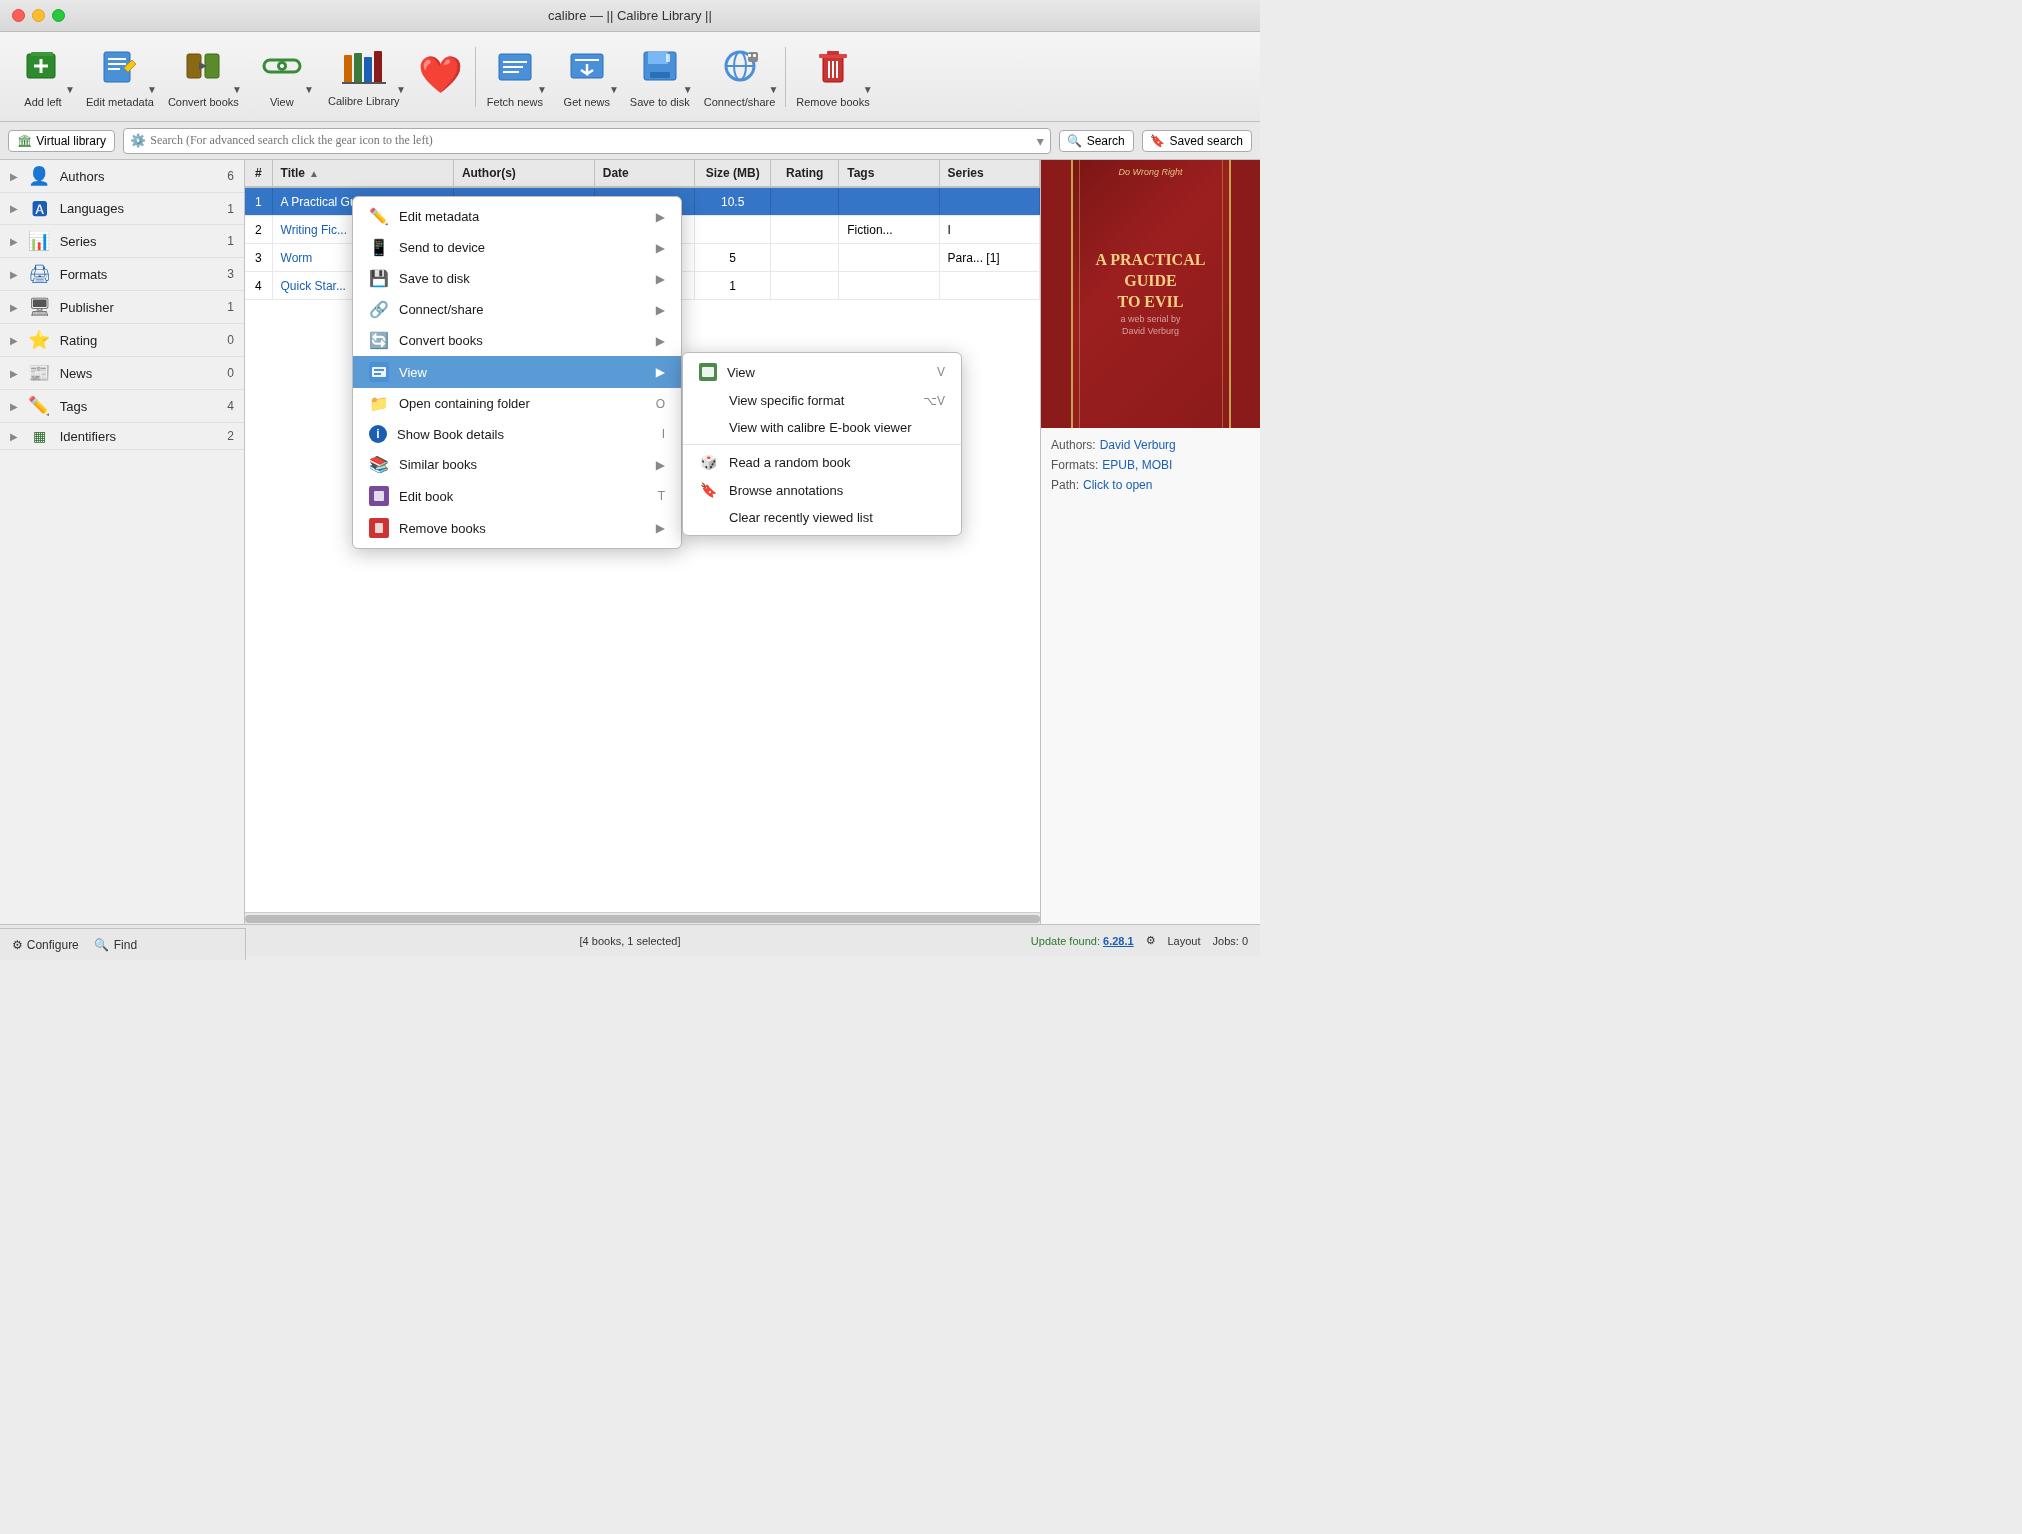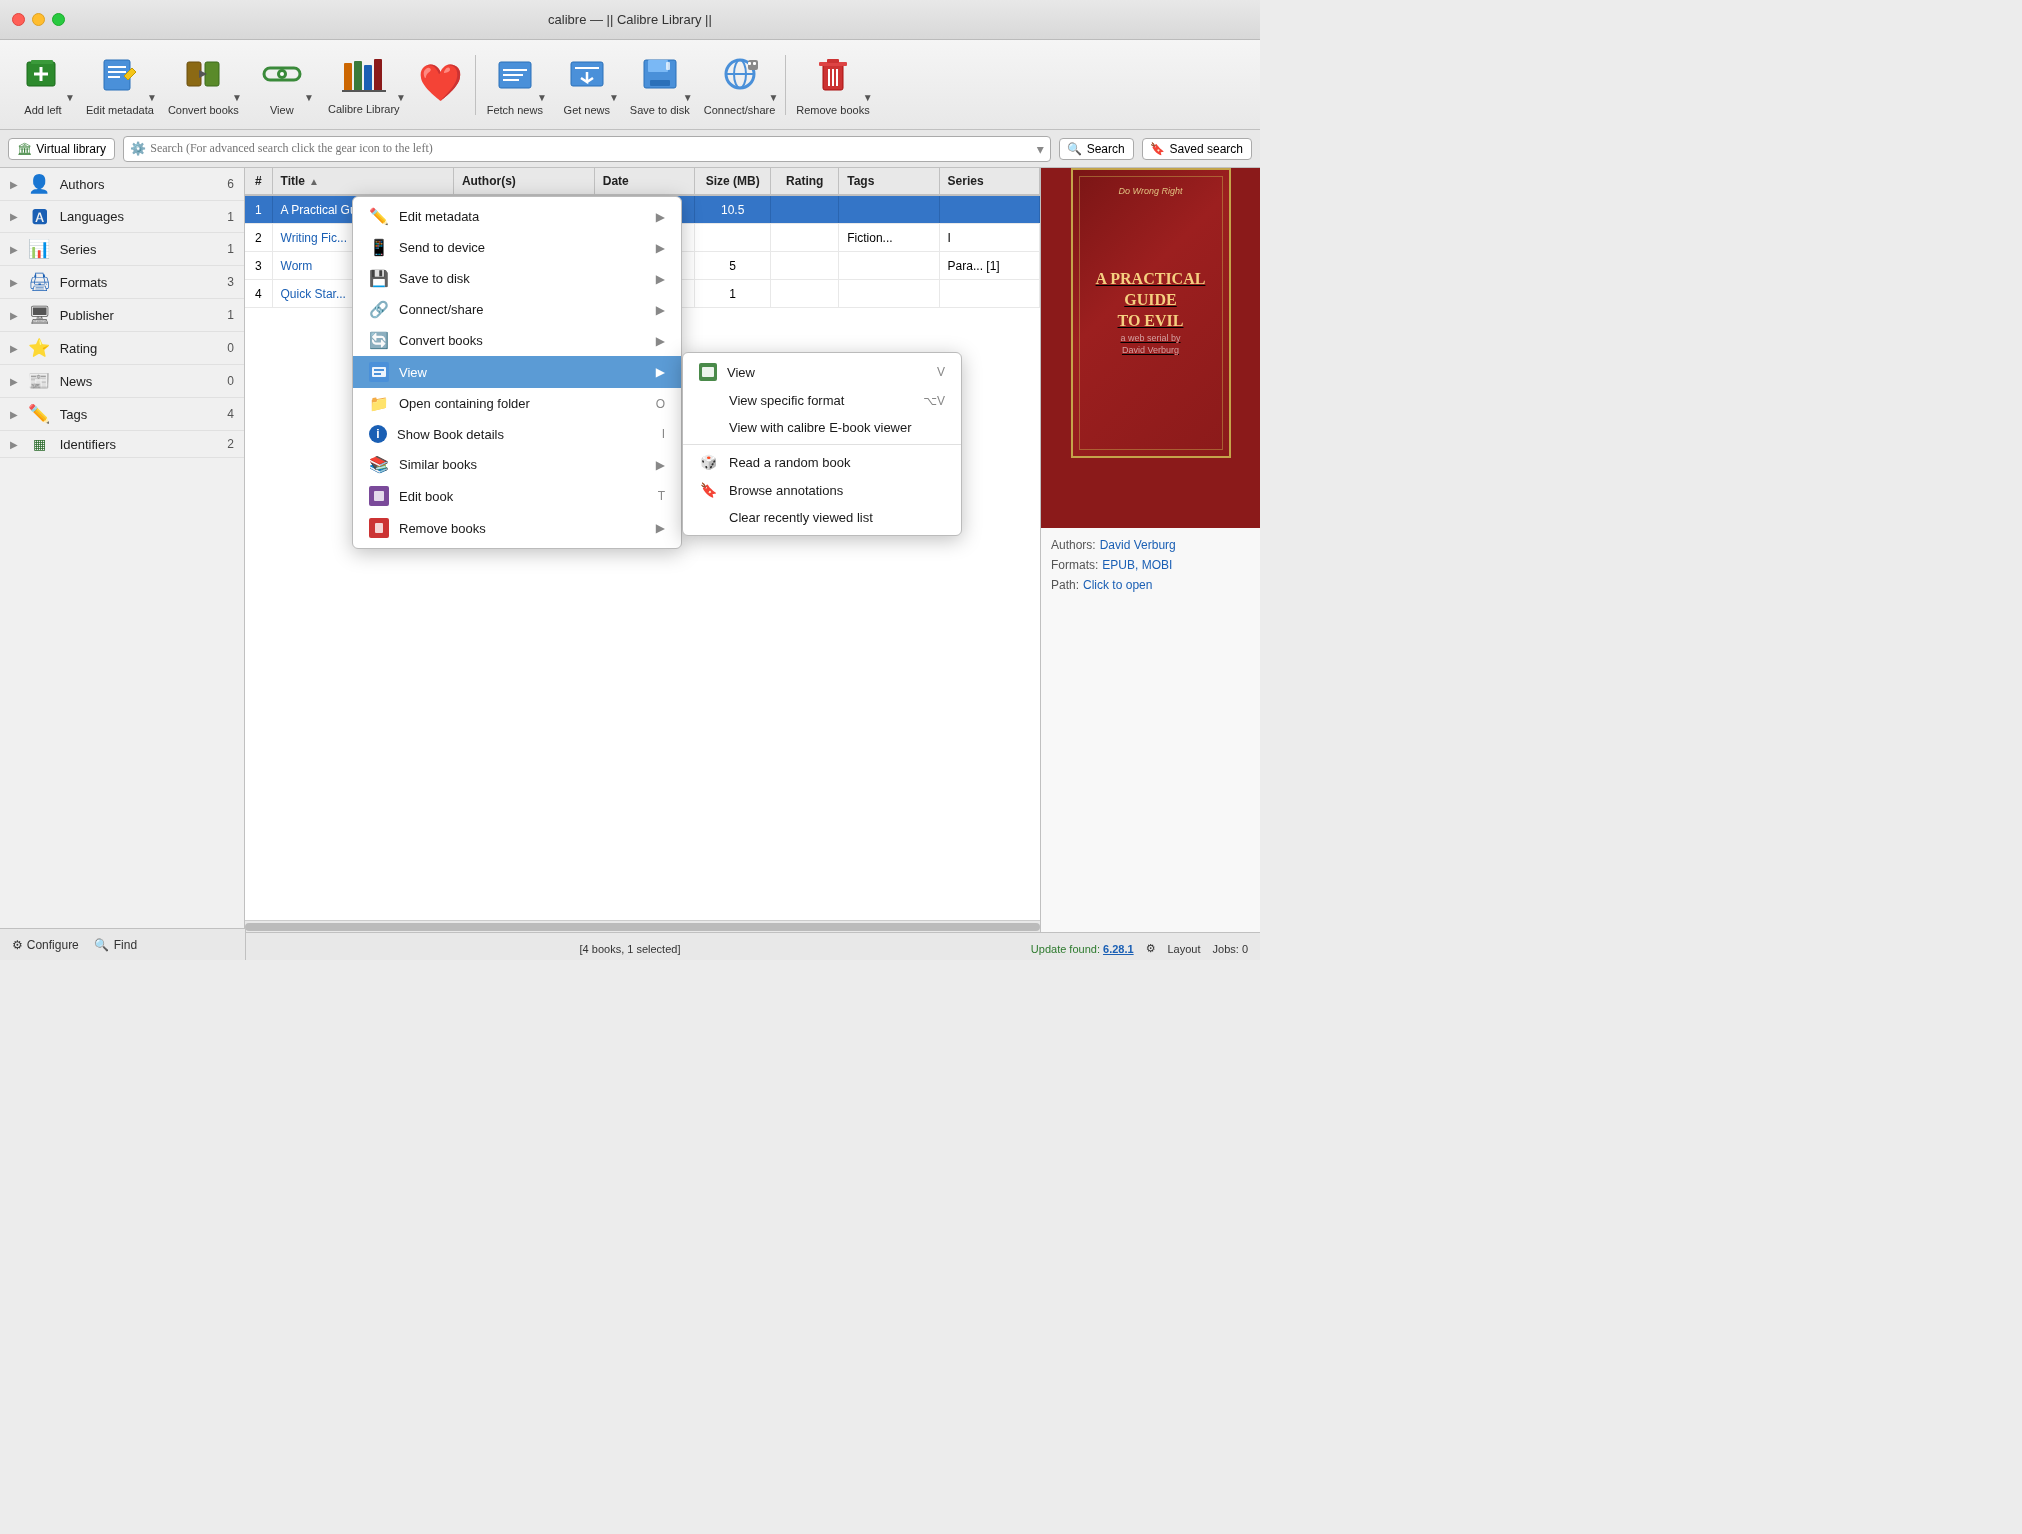--- a/index.html
+++ b/index.html
@@ -8,21 +8,21 @@
       font-size: 13px;
       background: #ececec;
       width: 1260px;
       height: 960px;
       overflow: hidden;
       position: relative;
     }
 
     
     .titlebar {
-      height: 40px;
+      height: 32px;
       background: linear-gradient(to bottom, #e8e8e8, #d8d8d8);
       display: flex;
       align-items: center;
       justify-content: center;
       position: relative;
       border-bottom: 1px solid #bbb;
     }
     .titlebar-buttons {
       position: absolute;
       left: 12px;
@@ -246,27 +246,27 @@
       width: 220px;
       background: #f8f8f8;
       border-left: 1px solid #c0c0c0;
       display: flex;
       flex-direction: column;
       overflow: hidden;
       flex-shrink: 0;
     }
     .book-cover {
       width: 100%;
-      height: 360px;
+      height: 268px;
       background: #8b1a1a;
       display: flex;
+      align-items: center;
       justify-content: center;
       position: relative;
       overflow: hidden;
-      text-decoration: underline;
     }
     .book-cover-inner {
       width: 160px;
       height: 290px;
       background: linear-gradient(135deg, #7a1515 0%, #9c1f1f 40%, #8b1a1a 100%);
       border: 2px solid #c4a44a;
       display: flex;
       flex-direction: column;
       align-items: center;
       justify-content: center;

